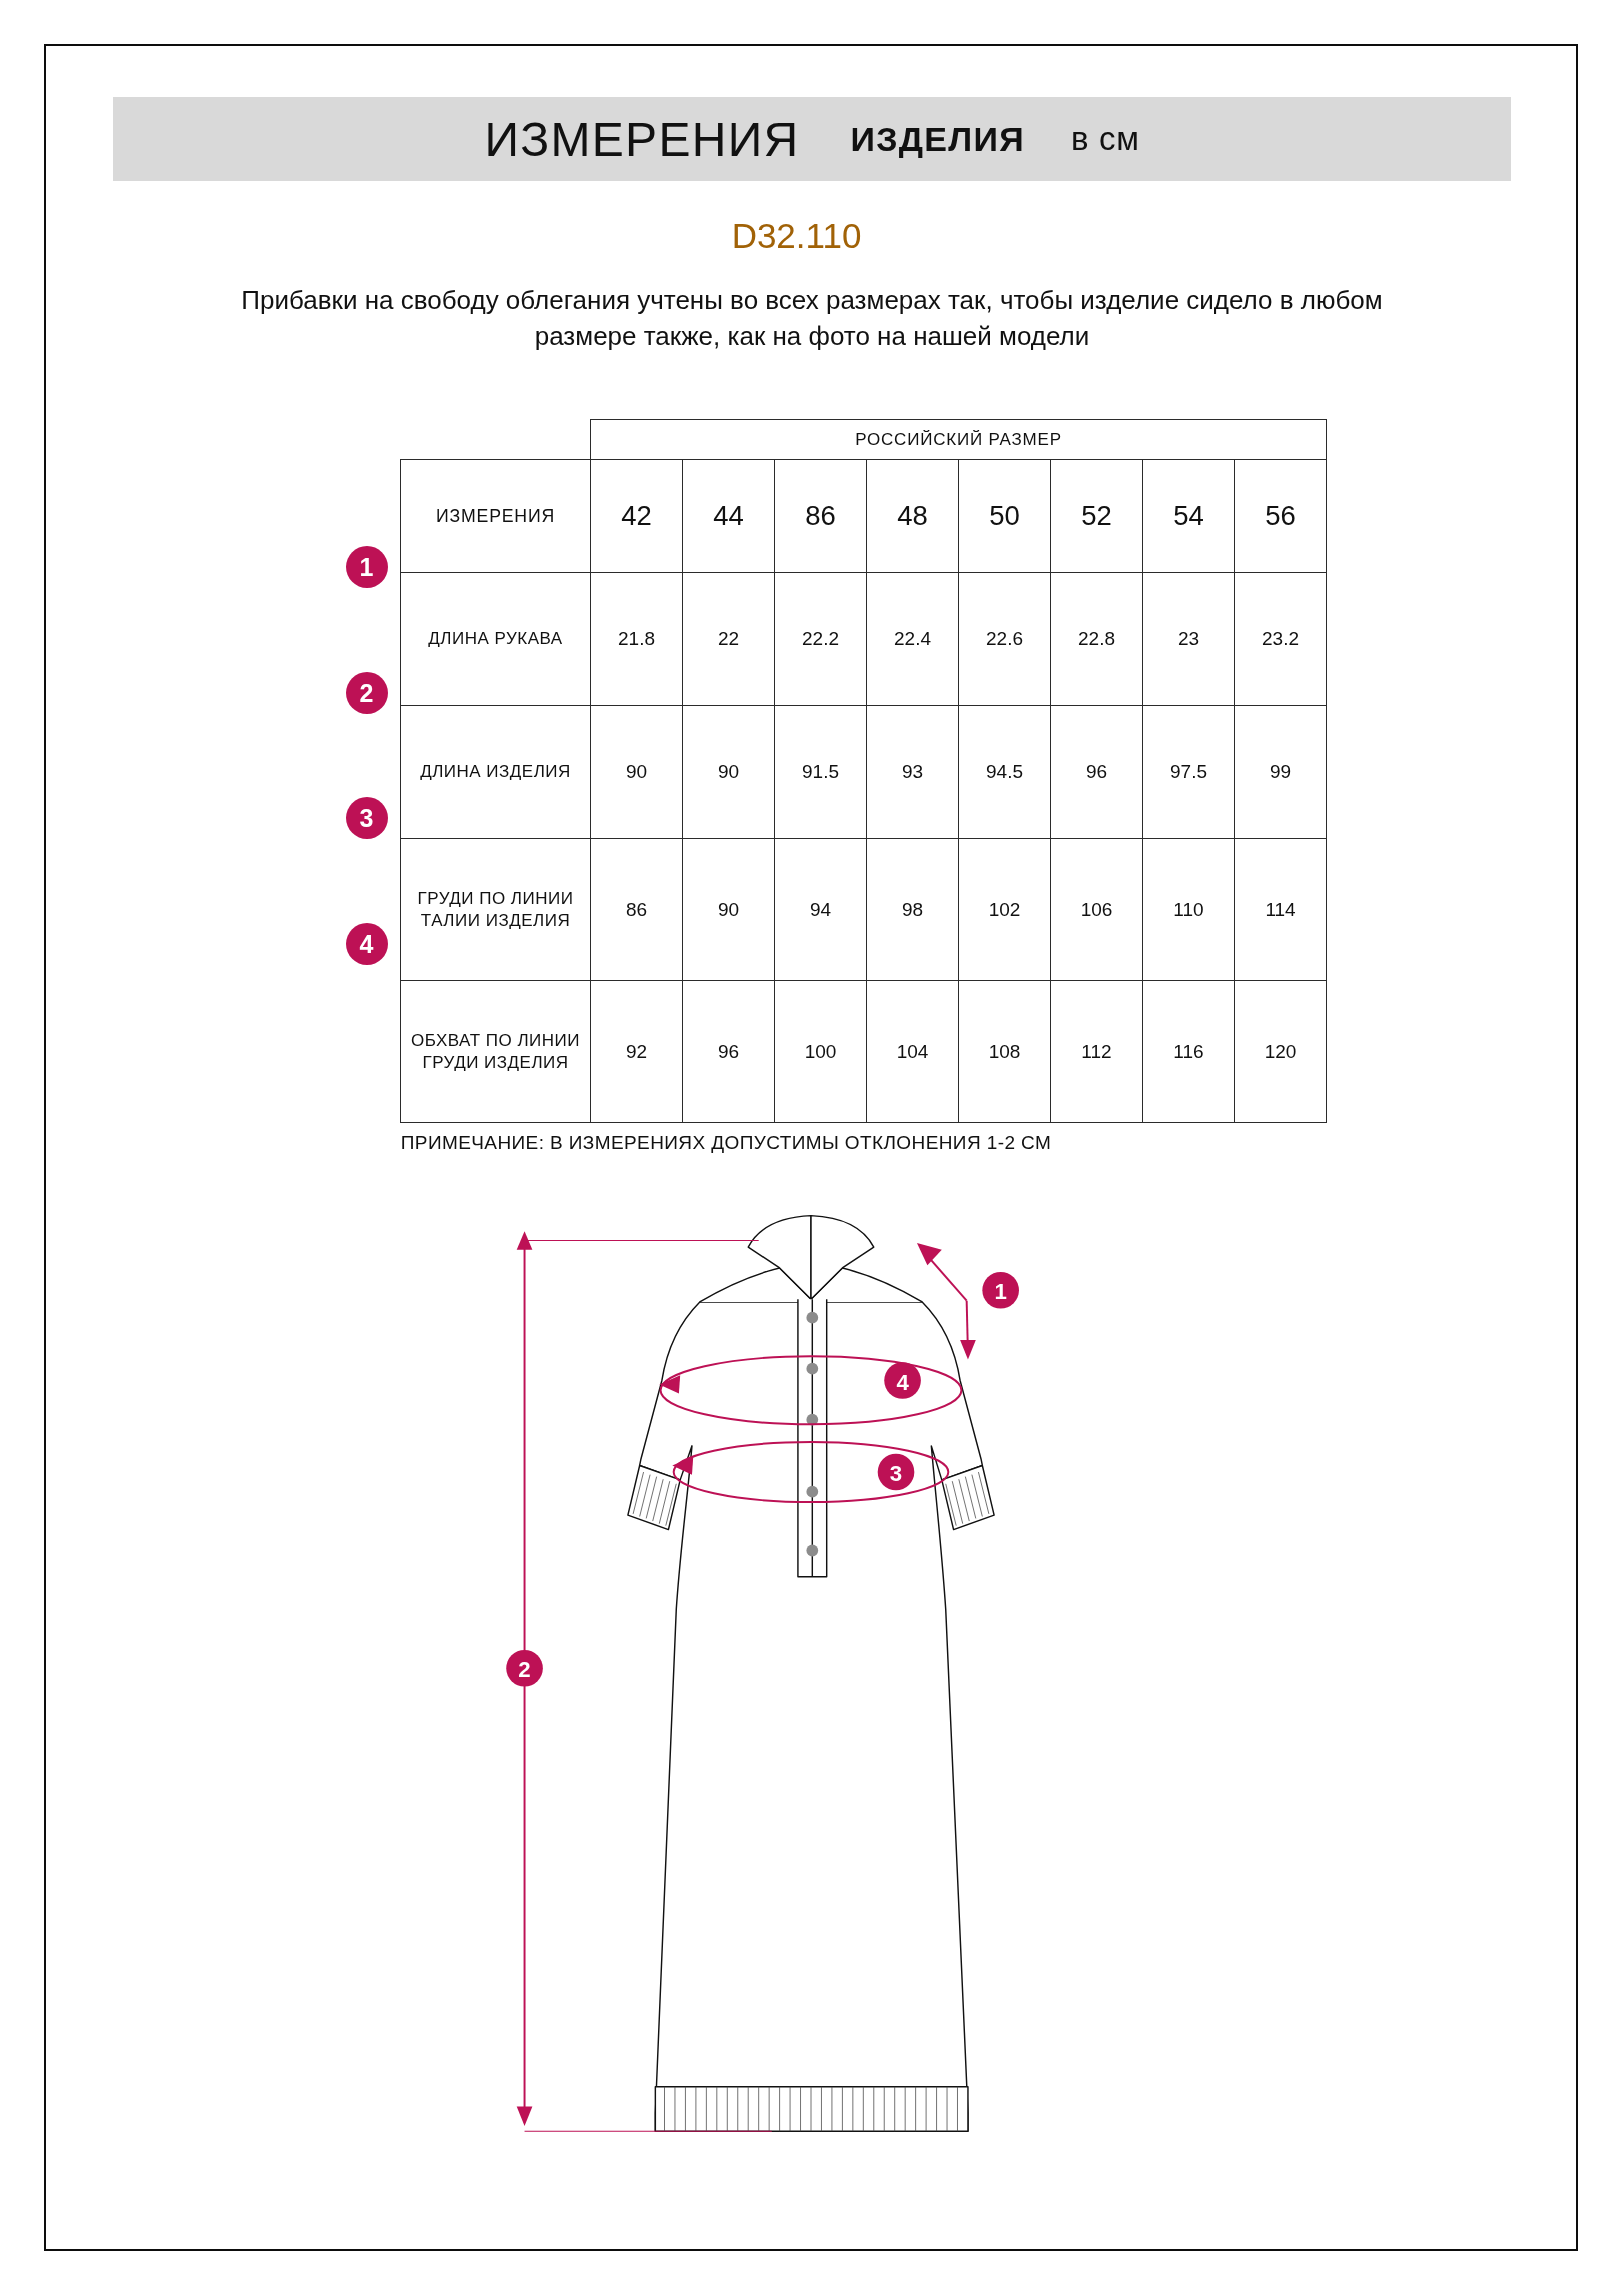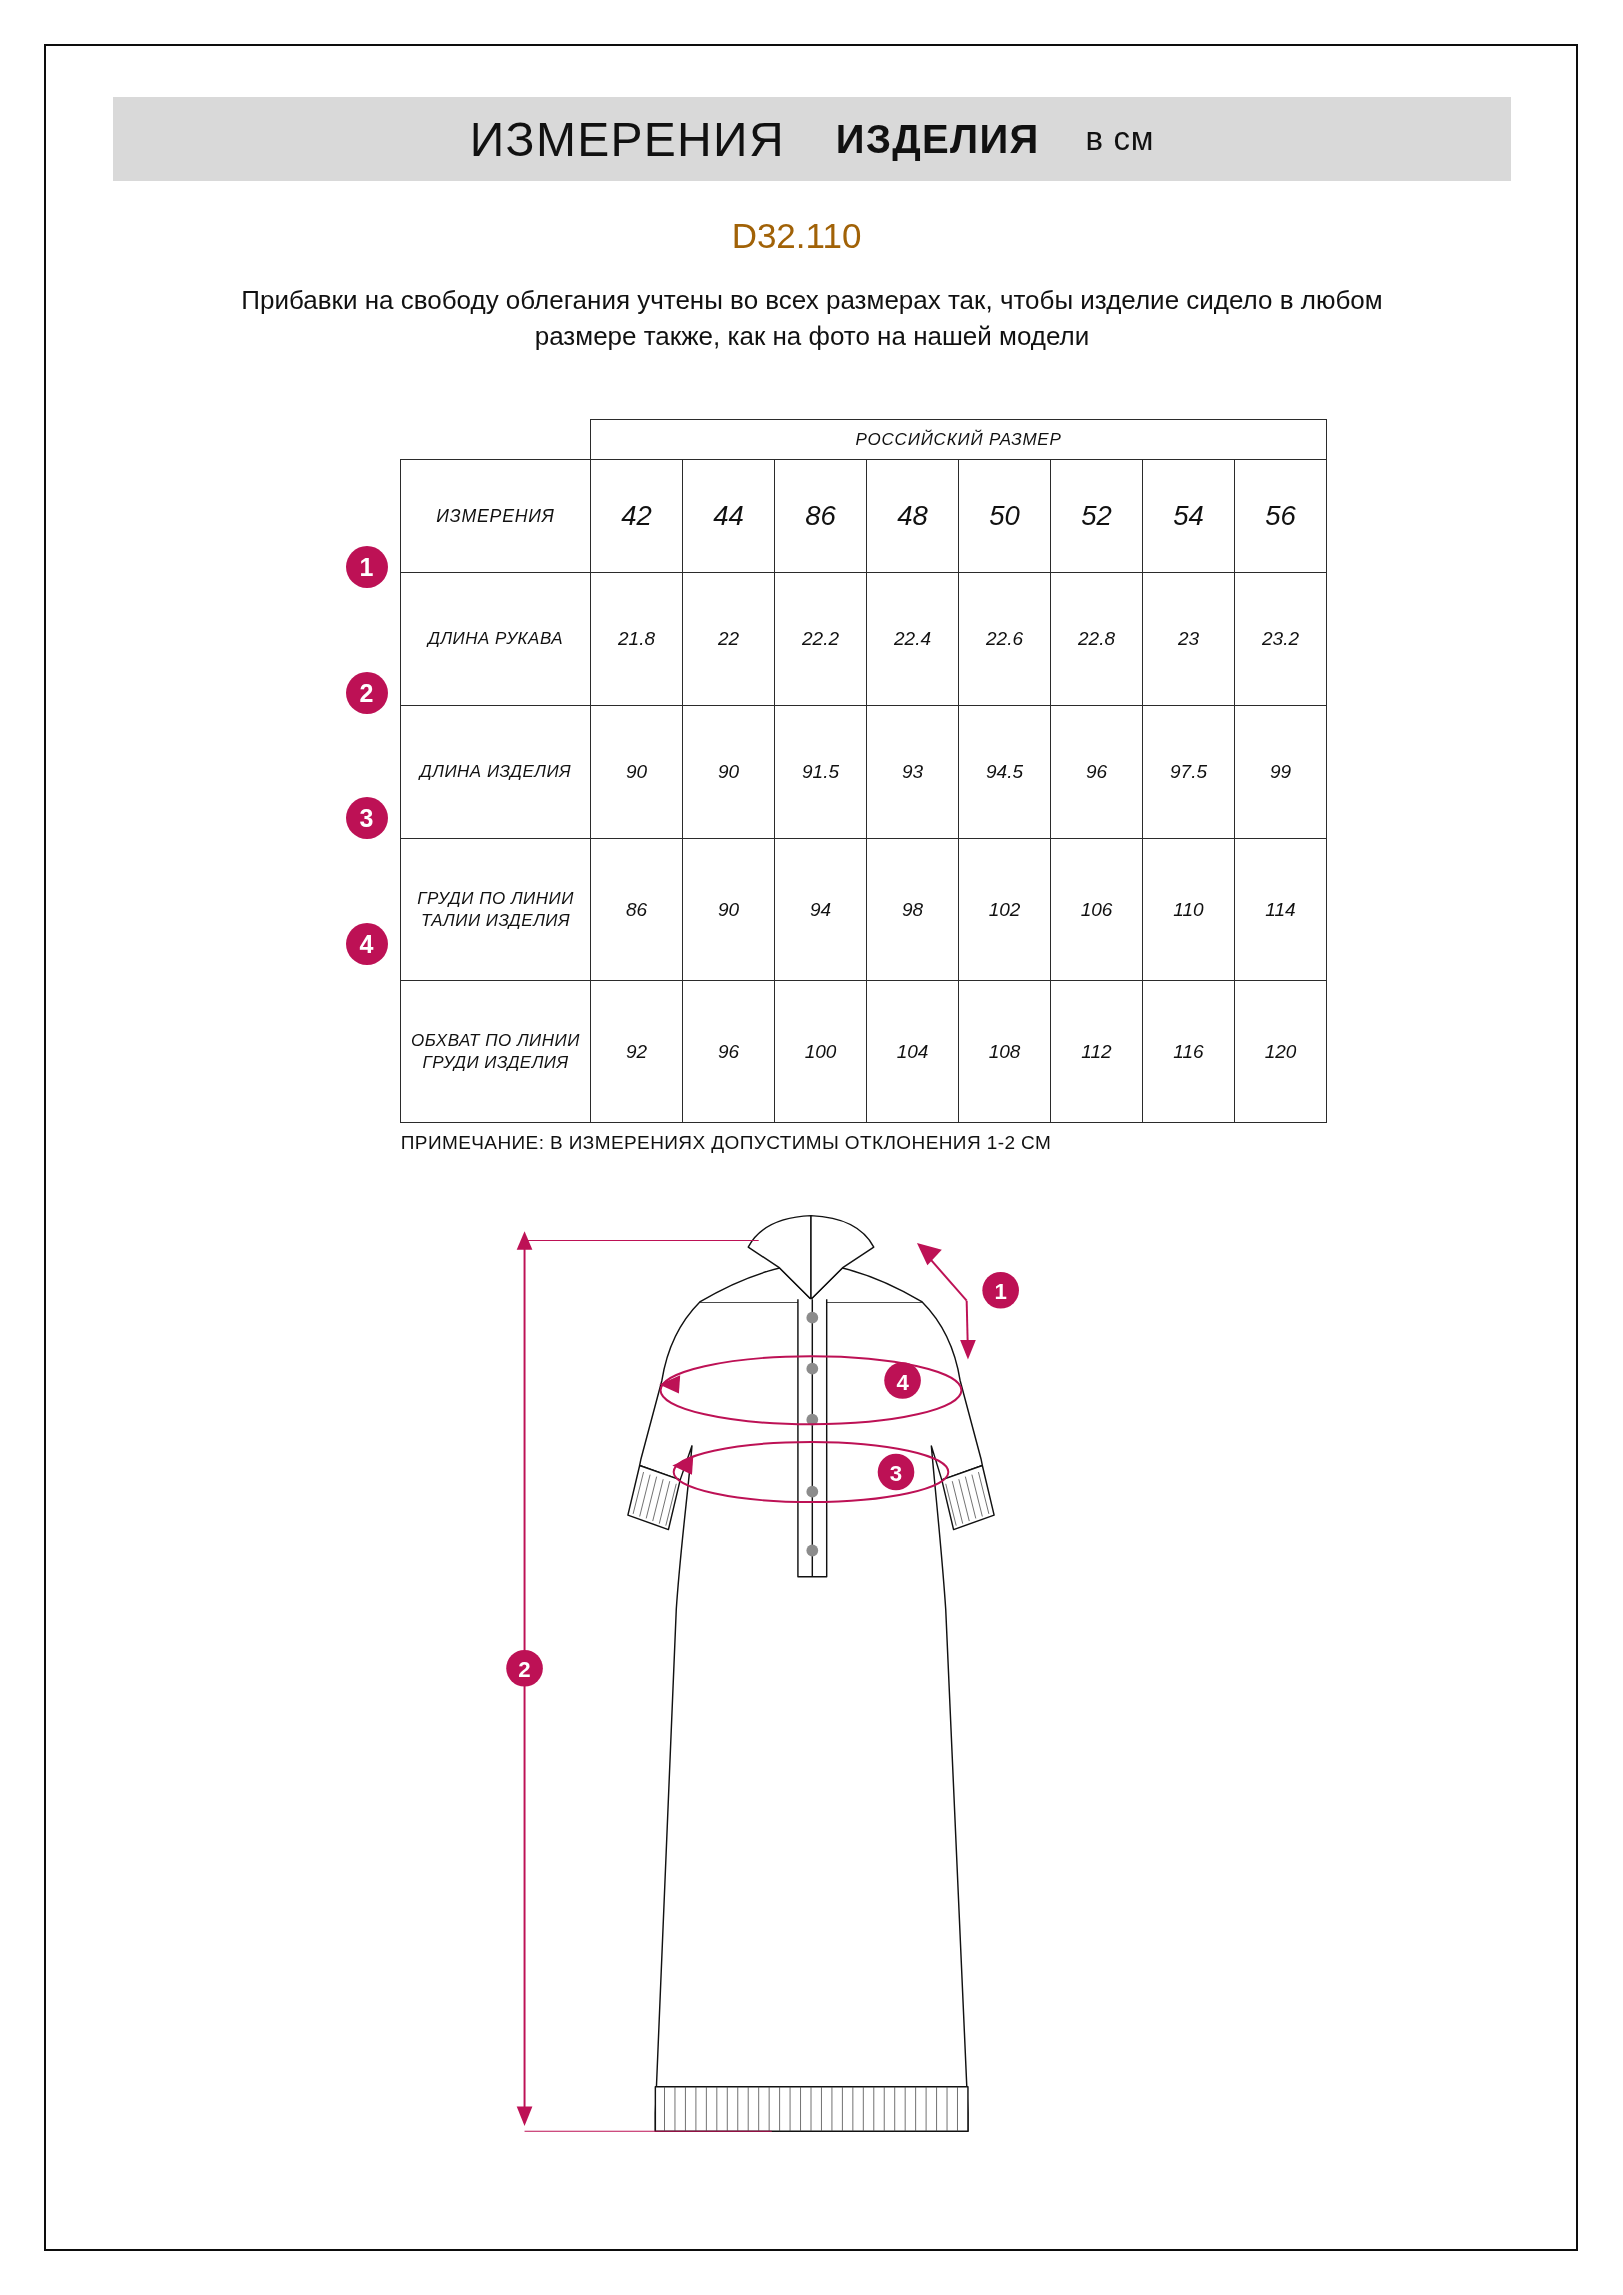--- a/index.html
+++ b/index.html
@@ -42,21 +42,21 @@
     align-items: center;
     justify-content: center;
   }
   .header-band .h-light {
     font-size: 48px;
     letter-spacing: 1.3px;
     font-weight: 400;
     color: #111;
   }
   .header-band .h-bold {
-    font-size: 40px;
+    font-size: 34px;
     letter-spacing: 1.3px;
     font-weight: 700;
     color: #111;
     margin-left: 51px;
   }
   .header-band .h-unit {
     font-size: 33px;
     font-weight: 400;
     color: #111;
     margin-left: 46px;
@@ -88,21 +88,20 @@
   .table-wrap {
     position: absolute;
     left: 400px;
     top: 419px;
     width: 928px;
   }
   table.size-table {
     border-collapse: collapse;
     width: 837px;
     table-layout: fixed;
-    font-style: italic;
   }
   table.size-table td, table.size-table th {
     border: 1.3px solid #2b2b2b;
     text-align: center;
     vertical-align: middle;
     color: #111;
     font-weight: 400;
   }
   .col-label { width: 190px; }
   .col-size  { width: 92px; }

